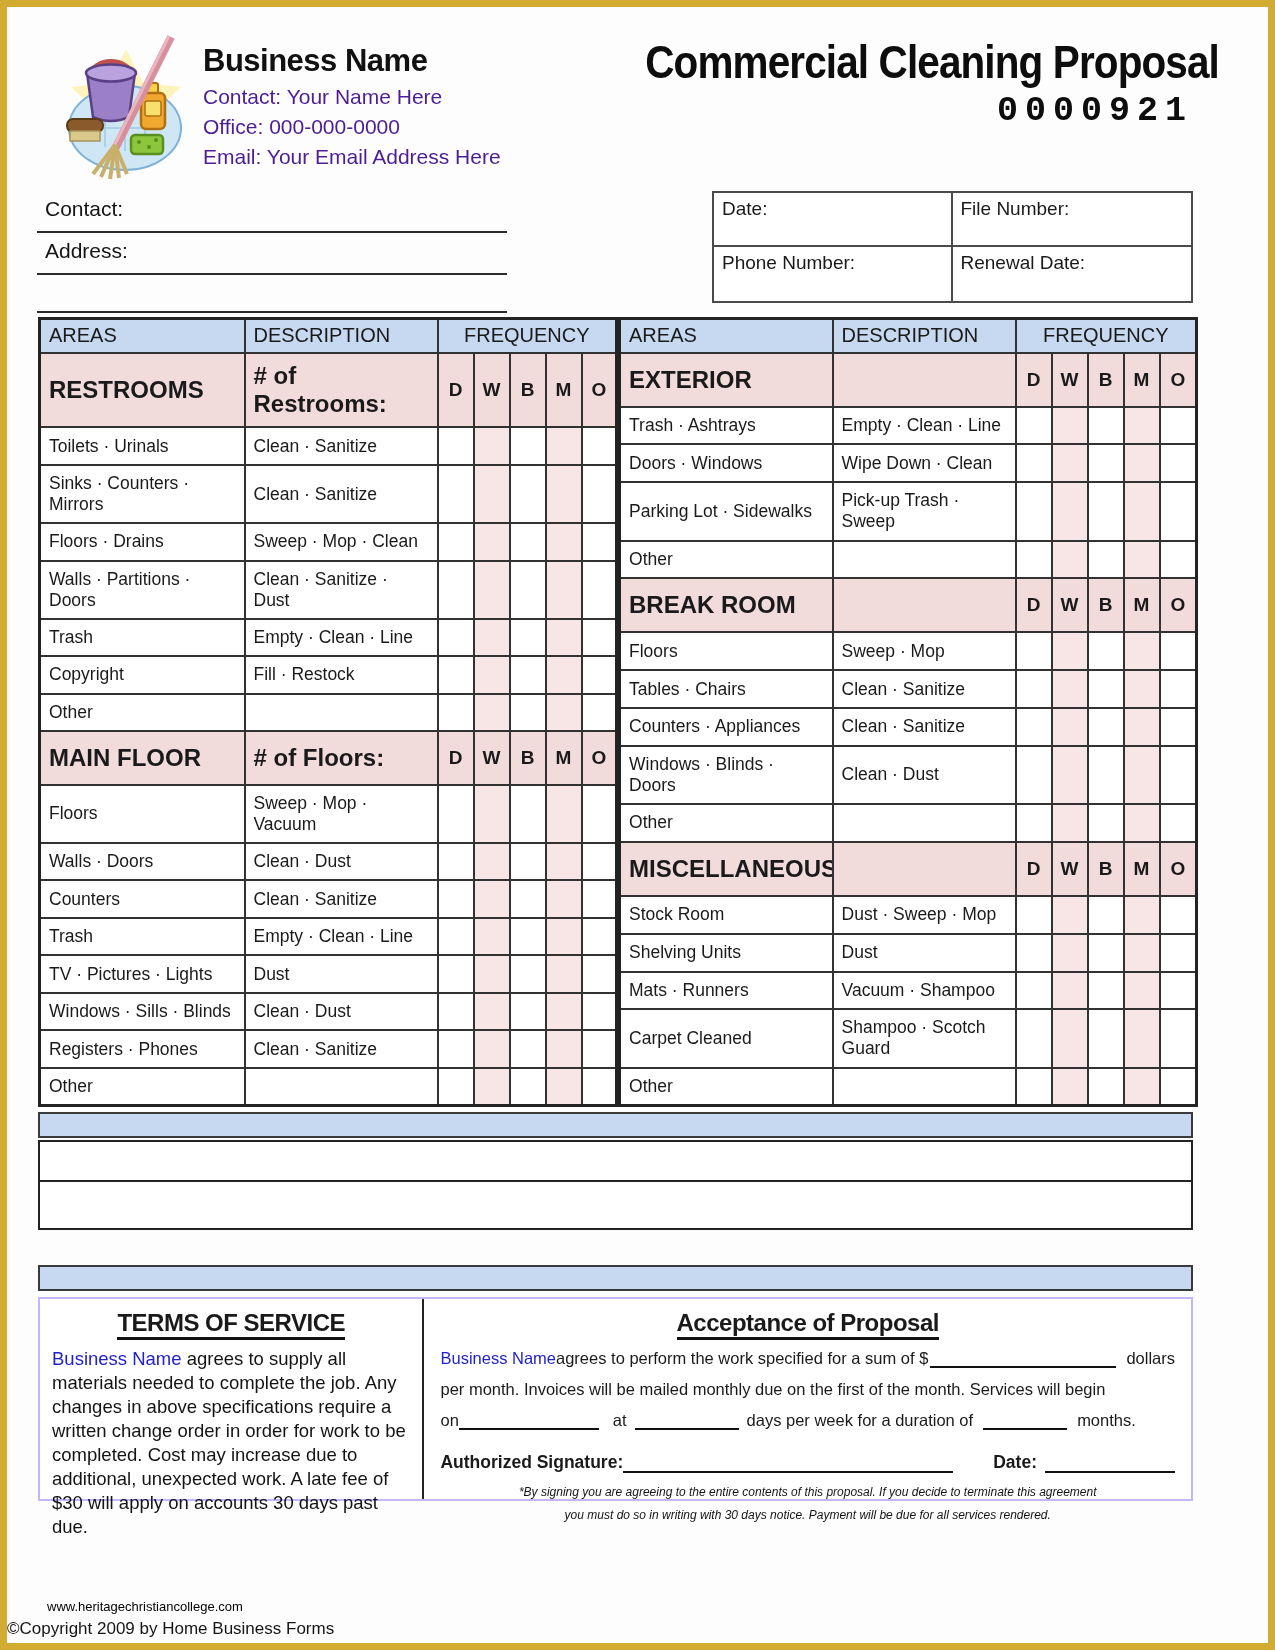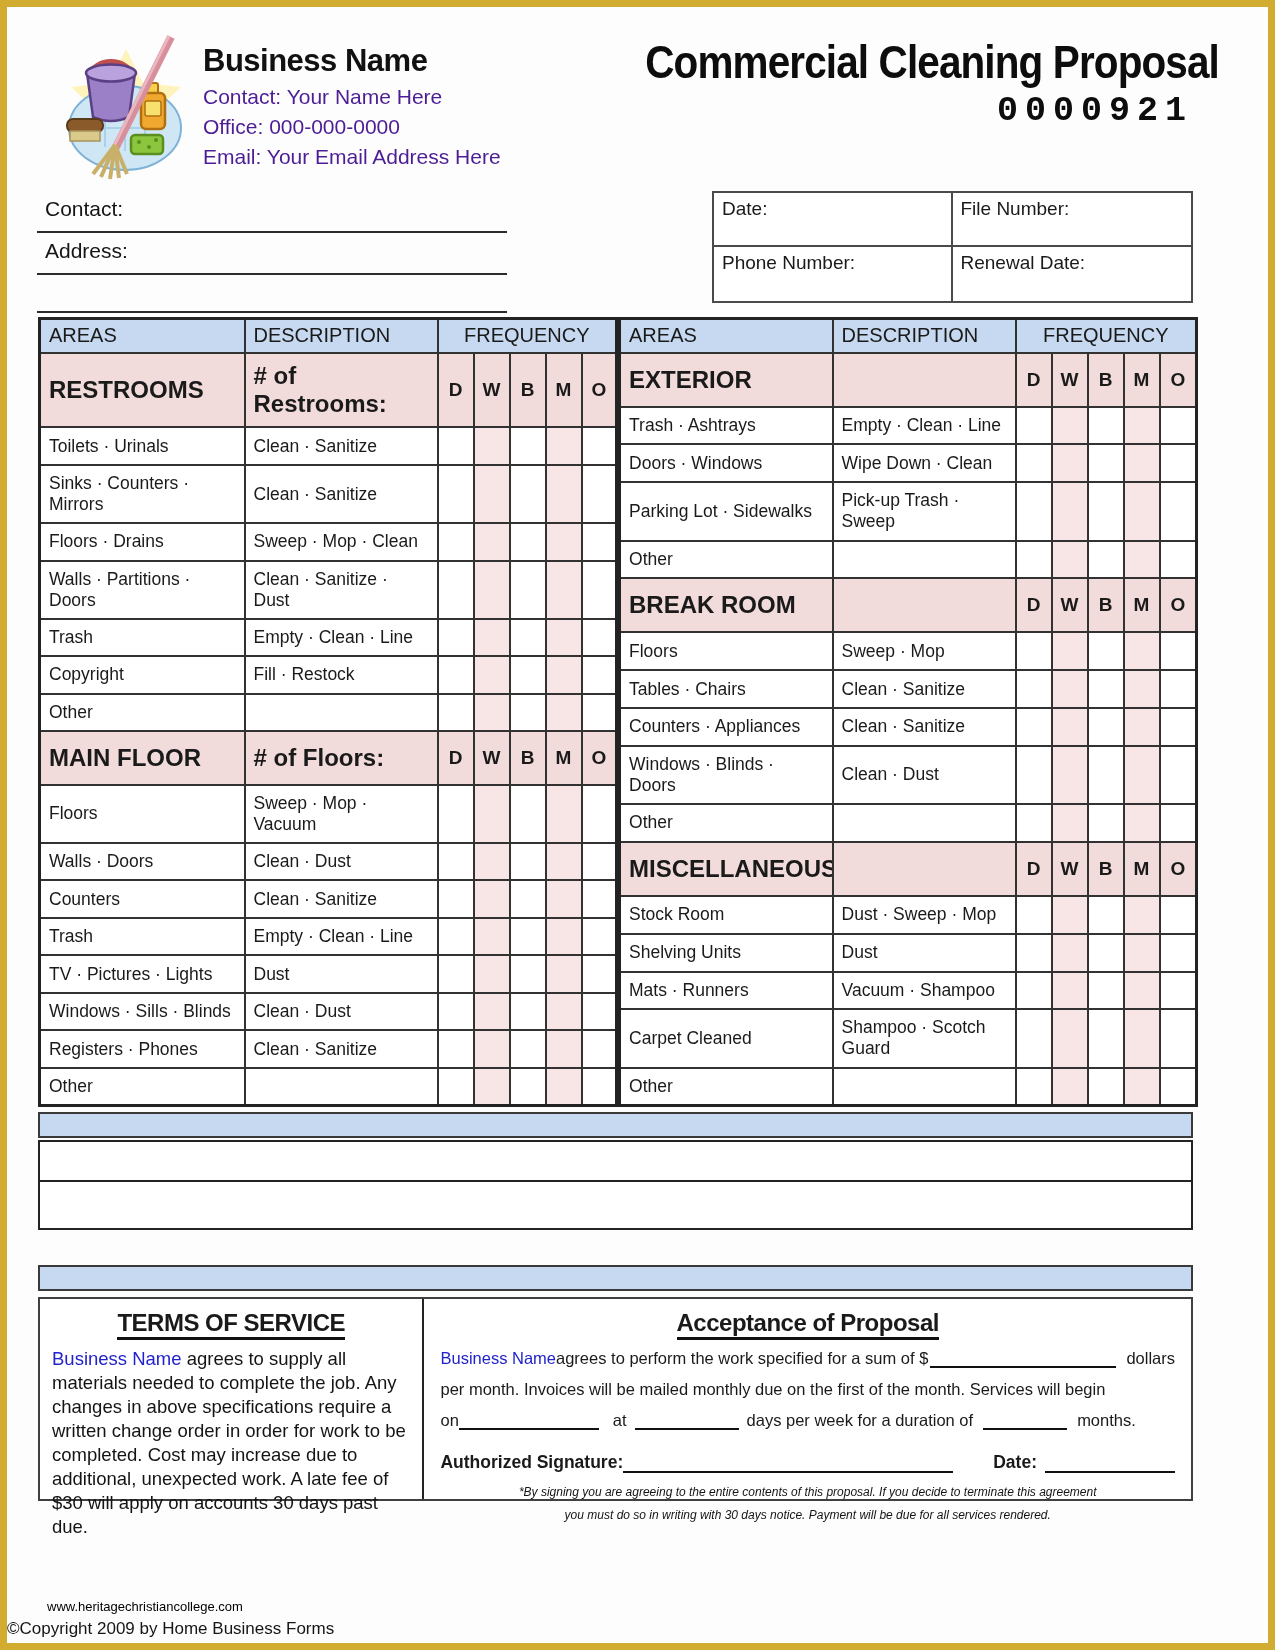--- a/index.html
+++ b/index.html
@@ -44,21 +44,21 @@
   tr.data{height:31px;}
   tr.section{height:44.5px;}
   
   .bluebar{position:absolute;left:31px;width:1155px;height:26px;background:#c6d9f0;border:2px solid #3a3a3a;}
   .comments{position:absolute;left:31px;top:1133px;width:1155px;border:2px solid #232323;background:#fff;}
   .comments-header{border-bottom:2px solid #232323;padding:4px 8px;font-weight:bold;font-size:22px;
     letter-spacing:-.5px;height:34px;}
   .comments-line{height:40px;border-bottom:2px solid #232323;background:#fff;}
   .comments-line:last-child{border-bottom:none;height:46px;}
   
-  .bottombox{position:absolute;left:31px;top:1290px;width:1155px;height:204px;border:2px solid #404040;
+  .bottombox{position:absolute;left:31px;top:1290px;width:1155px;height:204px;border:2px solid #c4b5fd;
     display:flex;background:#fff;}
   .terms{width:406px;border-right:2px solid #232323;padding:8px 12px;}
   .accept{flex:1;padding:8px 16px;}
   .box-heading{text-align:center;font-weight:bold;font-size:24px;letter-spacing:-.5px;margin:2px 0 10px;}
   .box-heading span{border-bottom:3px solid #111;padding-bottom:1px;}
   .terms-body{font-size:18.5px;line-height:24px;color:#141414;}
   .blue-text{color:#2222cc;}
   .acc-line{font-size:16.5px;margin-top:12px;display:flex;align-items:flex-end;white-space:nowrap;}
   .blank{border-bottom:2px solid #111;display:inline-block;height:18px;}
   .acc-sig{font-size:17.5px;margin-top:22px;display:flex;align-items:flex-end;white-space:nowrap;}

